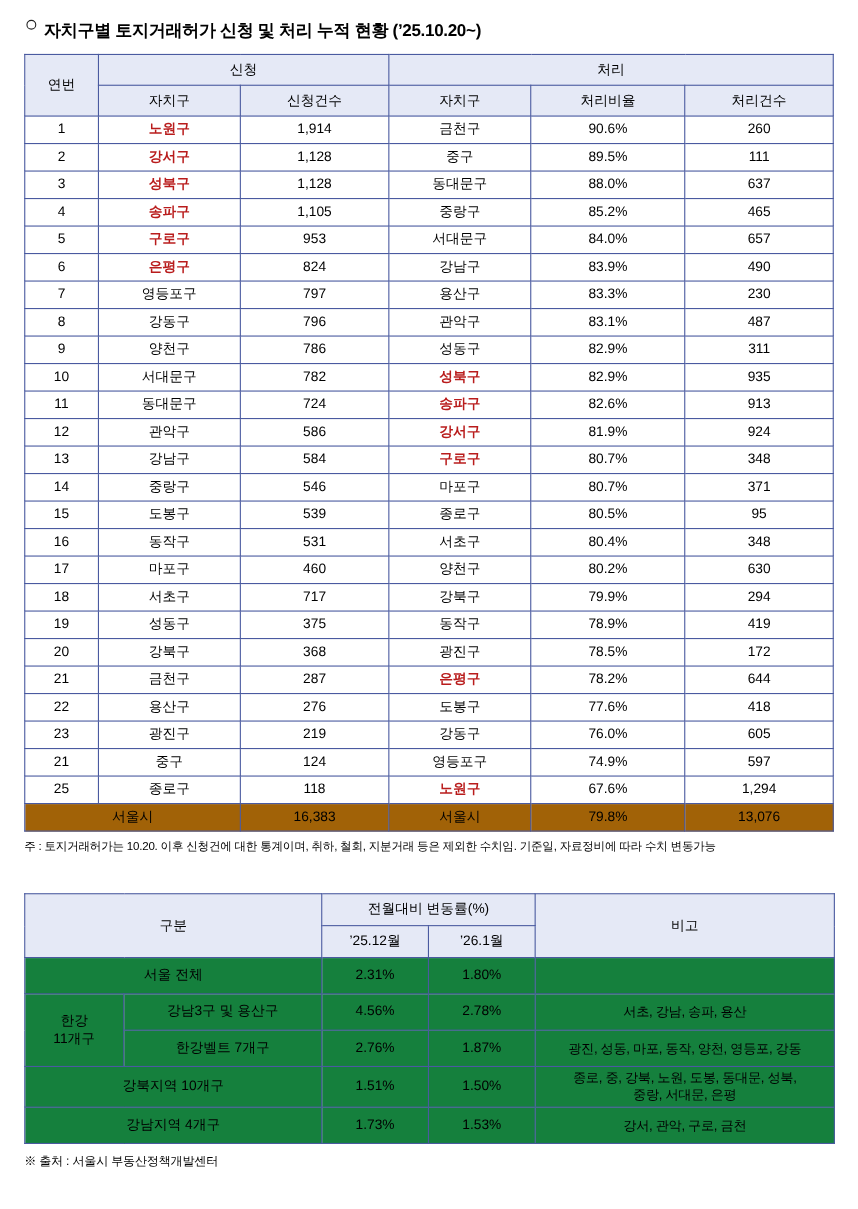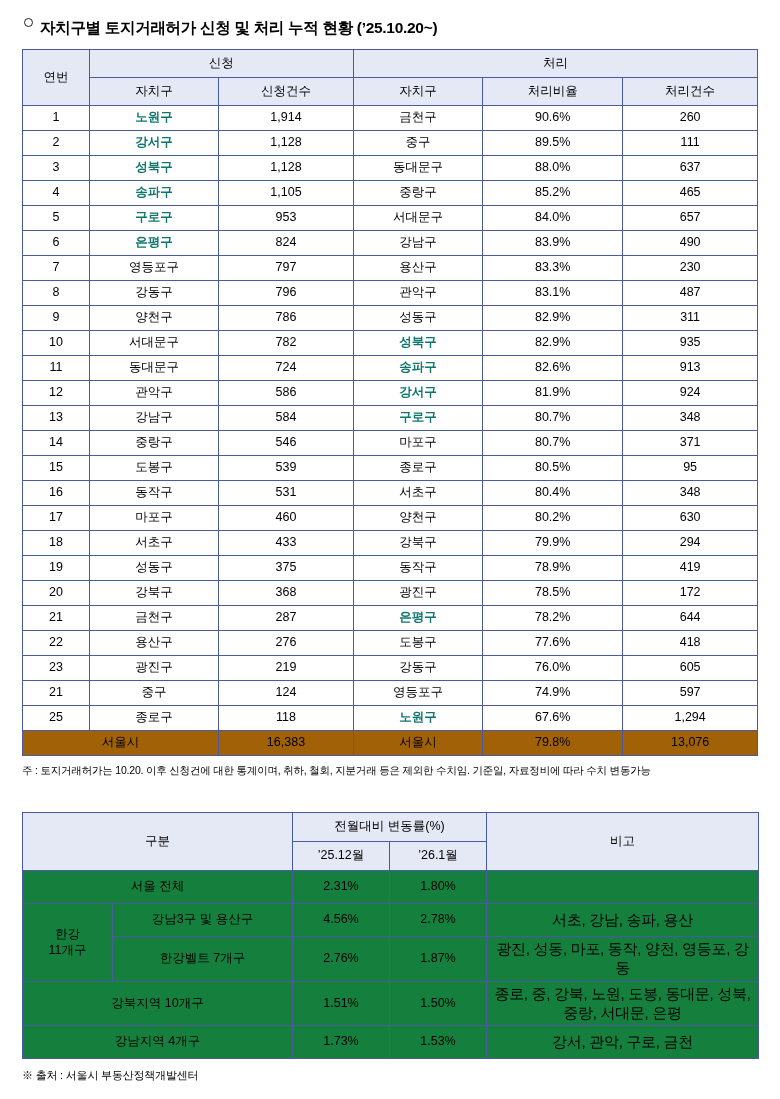--- a/index.html
+++ b/index.html
@@ -55,21 +55,21 @@
   .t1 thead th {
     background: #e5e9f6;
     font-weight: normal;
     font-size: 12.5px;
     height: 23px;
   }
   .t1 td {
     background: #ffffff;
   }
   .blue {
-    color: #0f766e;
+    color: #b91c1c;
     font-weight: bold;
   }
   .sum-row td {
     background: #a16207;
   }
   .notes {
     margin-top: 6px;
     font-size: 11px;
     line-height: 1.55;
     letter-spacing: -0.2px;
@@ -90,21 +90,21 @@
   .t2 thead th {
     background: #e5e9f6;
     font-weight: normal;
     height: 22px;
   }
   .t2 td {
     background: #15803d;
     height: 26px;
   }
   .small-note {
-    font-size: 15px;
+    font-size: 12px;
     letter-spacing: -0.3px;
     line-height: 1.35;
   }
   .footnotes {
     margin-top: 7px;
     font-size: 11px;
     line-height: 1.7;
     letter-spacing: -0.2px;
   }
 </style>
@@ -274,21 +274,21 @@
           <td>17</td>
           <td>마포구</td>
           <td>460</td>
           <td>양천구</td>
           <td>80.2%</td>
           <td>630</td>
         </tr>
         <tr>
           <td>18</td>
           <td>서초구</td>
-          <td>433</td>
+          <td>717</td>
           <td>강북구</td>
           <td>79.9%</td>
           <td>294</td>
         </tr>
         <tr>
           <td>19</td>
           <td>성동구</td>
           <td>375</td>
           <td>동작구</td>
           <td>78.9%</td>

